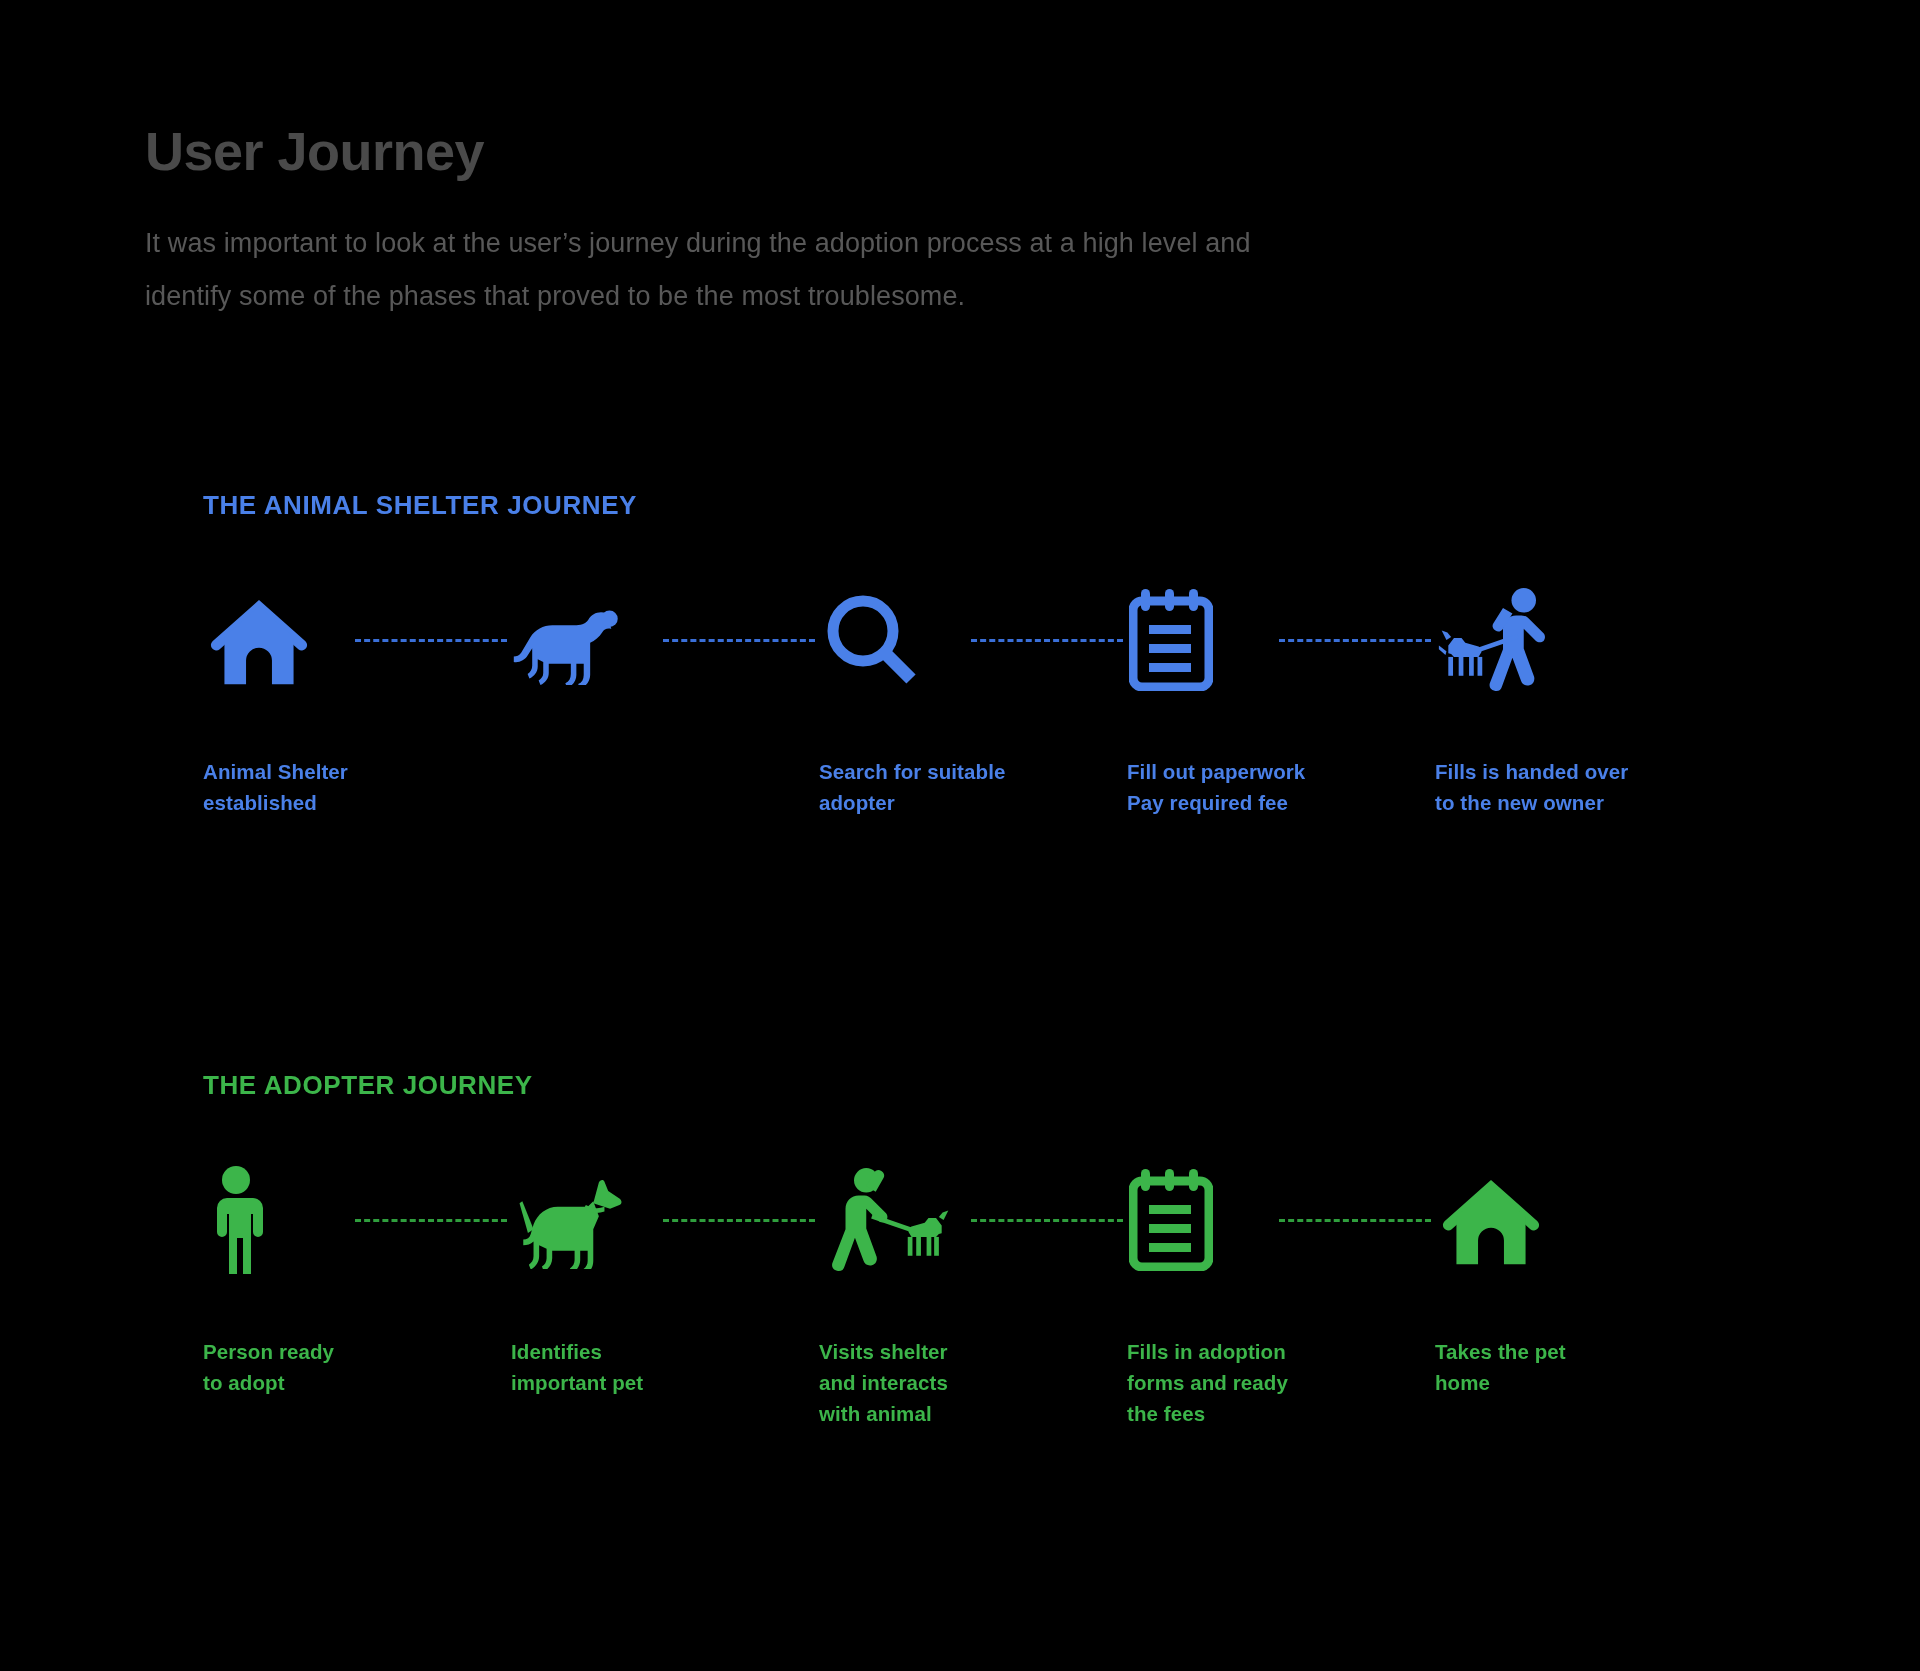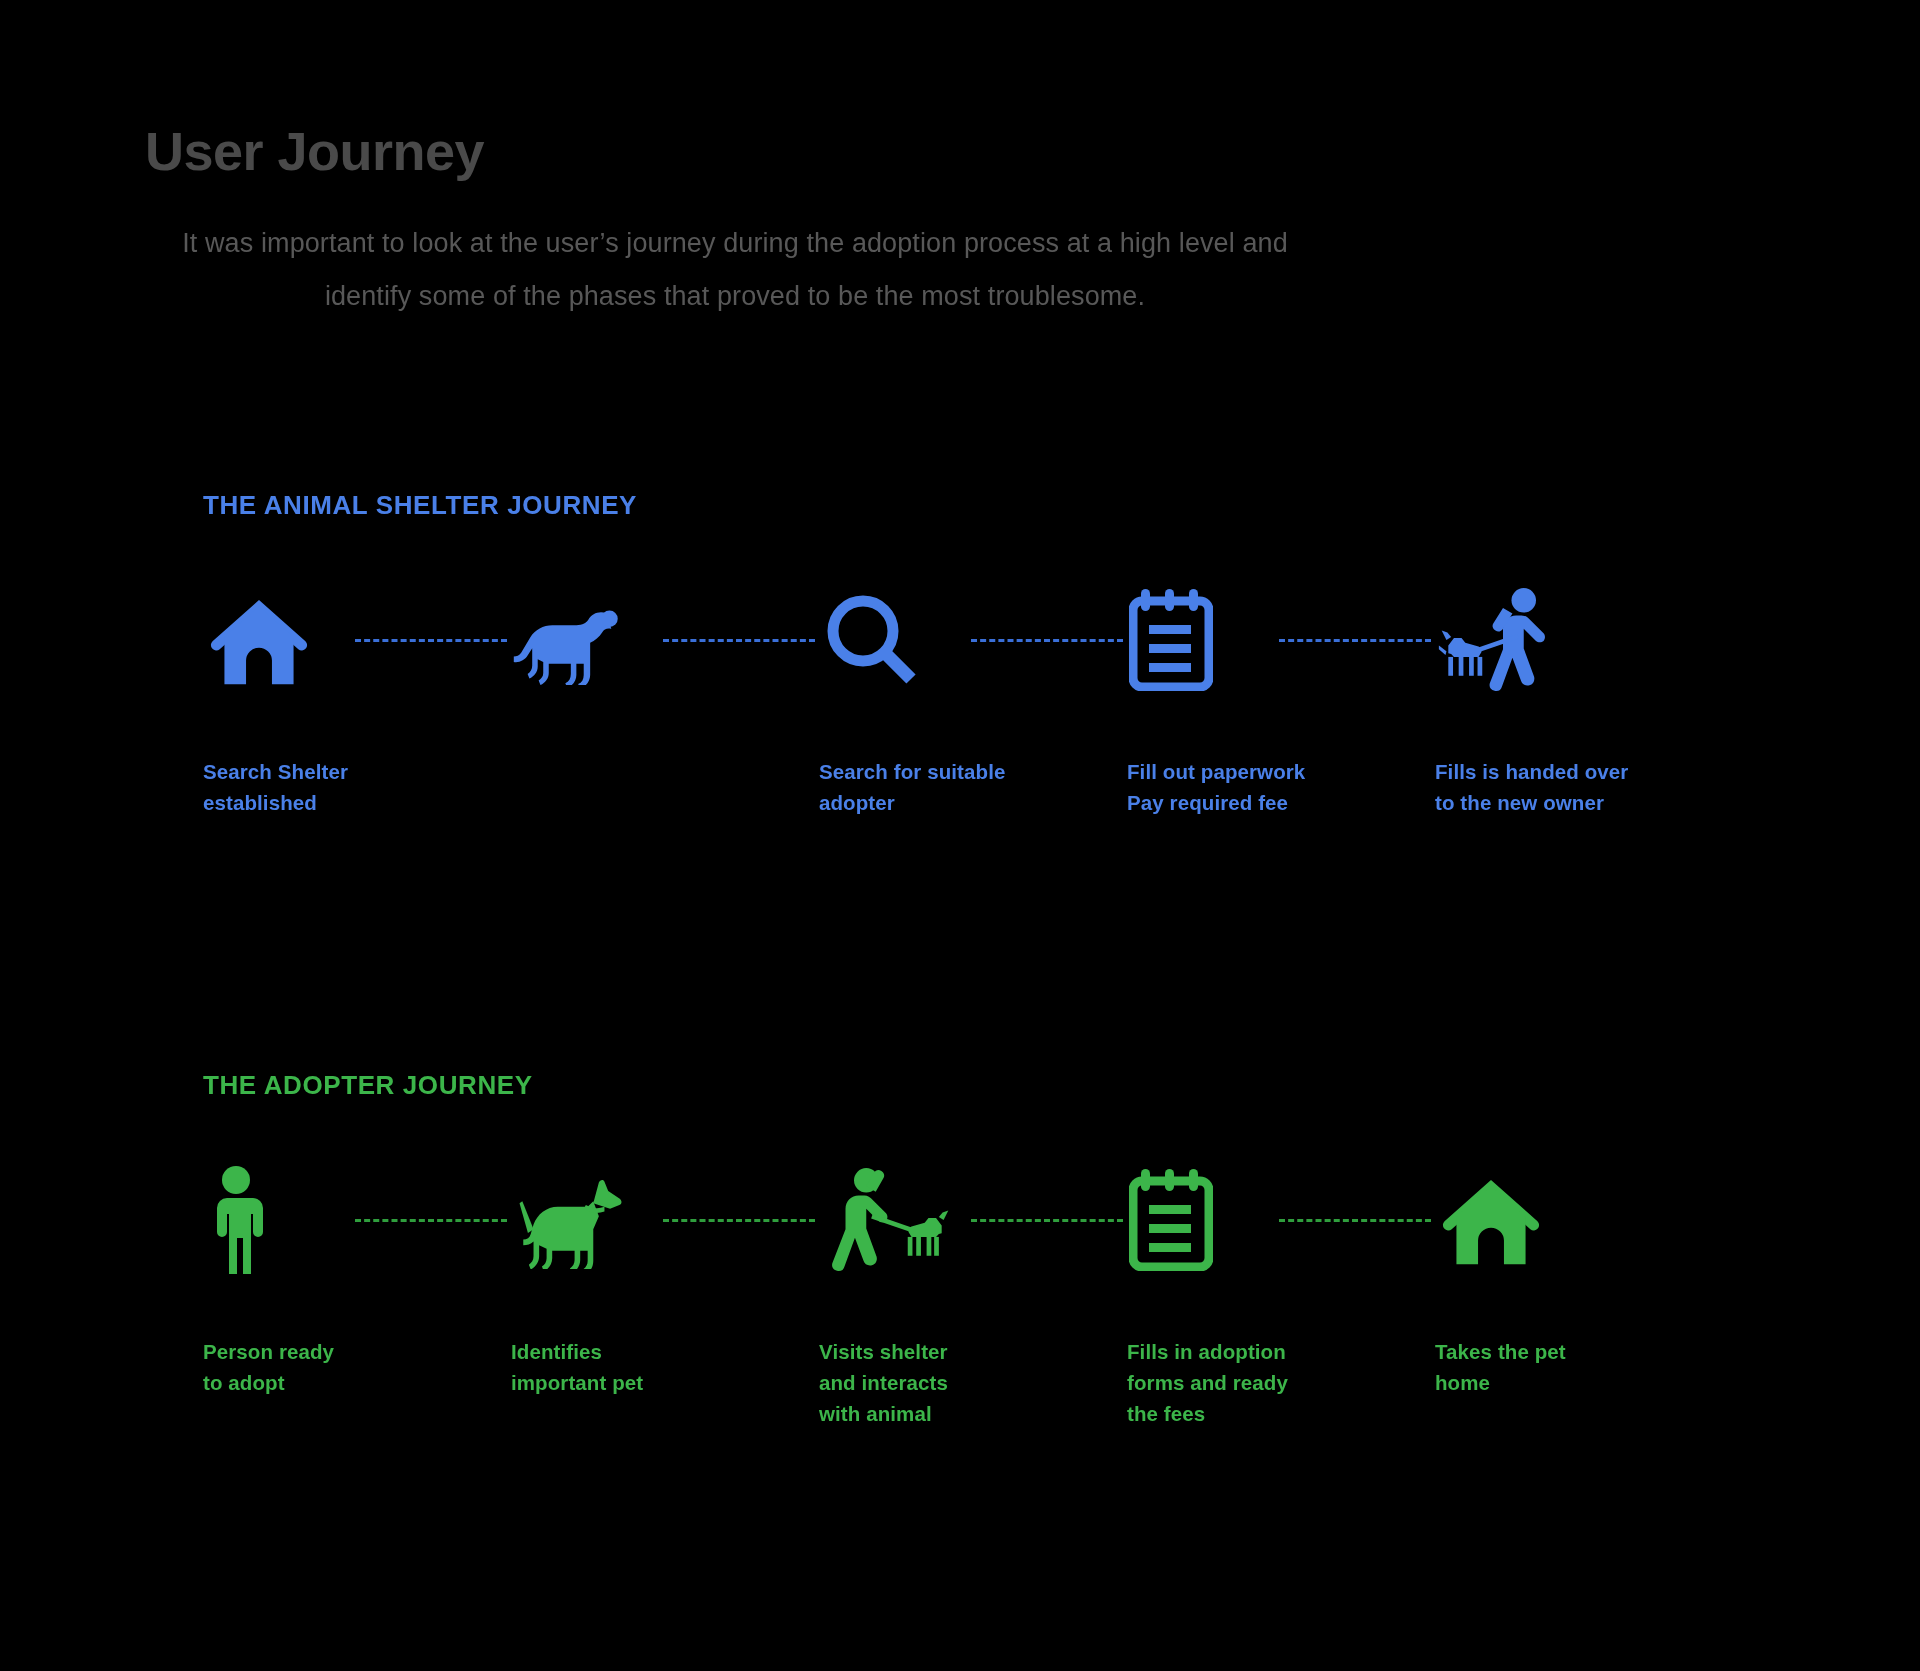--- a/index.html
+++ b/index.html
@@ -40,21 +40,20 @@
   }
 
   .page-subtitle {
     margin-top: 36px;
     font-size: 27px;
     font-weight: 400;
     color: #585858;
     line-height: 1.95;
     letter-spacing: 0.1px;
     max-width: 1180px;
-    text-align: center;
   }
 
   
   .journey {
     position: absolute;
     left: 0;
     width: 1920px;
   }
 
   .journey-blue { top: 490px; }
@@ -141,21 +140,21 @@
 
     <div class="steps">
 
       <div class="step">
         <div class="step-icon">
           <svg class="icon-svg" width="108" height="108" viewBox="0 0 100 100">
             <path d="M50 14 L7 52 a5 5 0 0 0 6.6 7.5 L50 27 l36.4 32.5 A5 5 0 0 0 93 52 Z" fill="#4a80e8"></path>
             <path d="M18 48 L50 20 L82 48 L82 92 L62 92 L62 70 a12 12 0 0 0-24 0 L38 92 L18 92 Z" fill="#4a80e8"></path>
           </svg>
         </div>
-        <div class="step-label blue">Search Shelter
+        <div class="step-label blue">Animal Shelter
 established</div>
         <div class="connector blue conn-1"></div>
       </div>
 
       <div class="step">
         <div class="step-icon">
           <svg class="icon-svg" width="112" height="92" viewBox="0 0 120 100">
             <path d="M101 22 c-8 -3 -16 0 -20 7 c-3 5 -9 6 -15 6 l-24 0 c-10 0 -19 5 -24 13 l-10 17 c-2 3 -5 4 -8 4 l0 6 c6 1 12 -2 15 -7 l5 -8 l0 19 c0 4 -2 7 -5 9 l2 5 c5 -2 9 -7 9 -13 l0 -8 l6 3 l0 12 c0 4 -2 6 -5 8 l2 5 c5 -2 9 -7 9 -13 l0 -10 l24 0 l0 11 c0 5 -2 8 -6 10 l2 5 c6 -2 10 -8 10 -14 l0 -12 l8 0 l0 12 c0 5 -2 8 -6 10 l2 5 c6 -2 11 -8 11 -15 l0 -35 c5 -2 10 -6 13 -11 c2 -4 6 -5 10 -4 Z" fill="#4a80e8"></path>
             <circle cx="104" cy="28" r="9" fill="#4a80e8"></circle>
           </svg>

